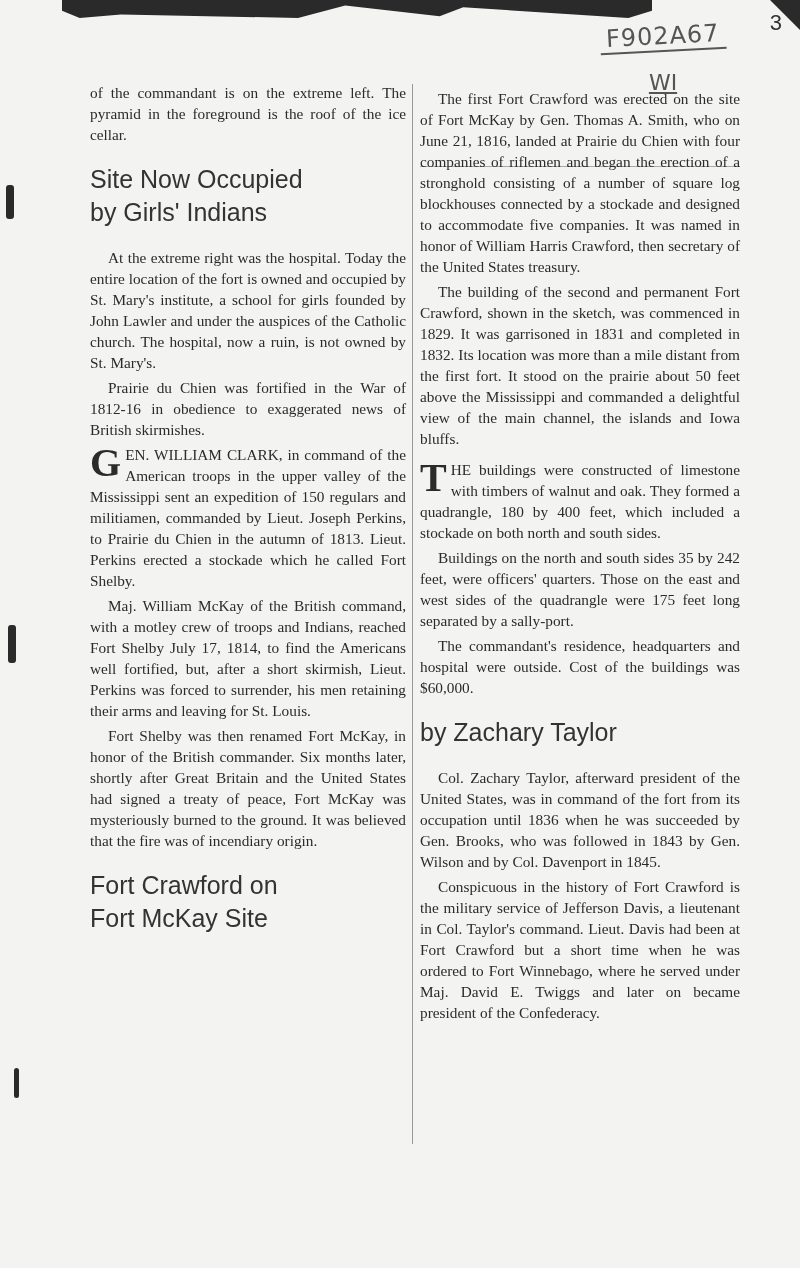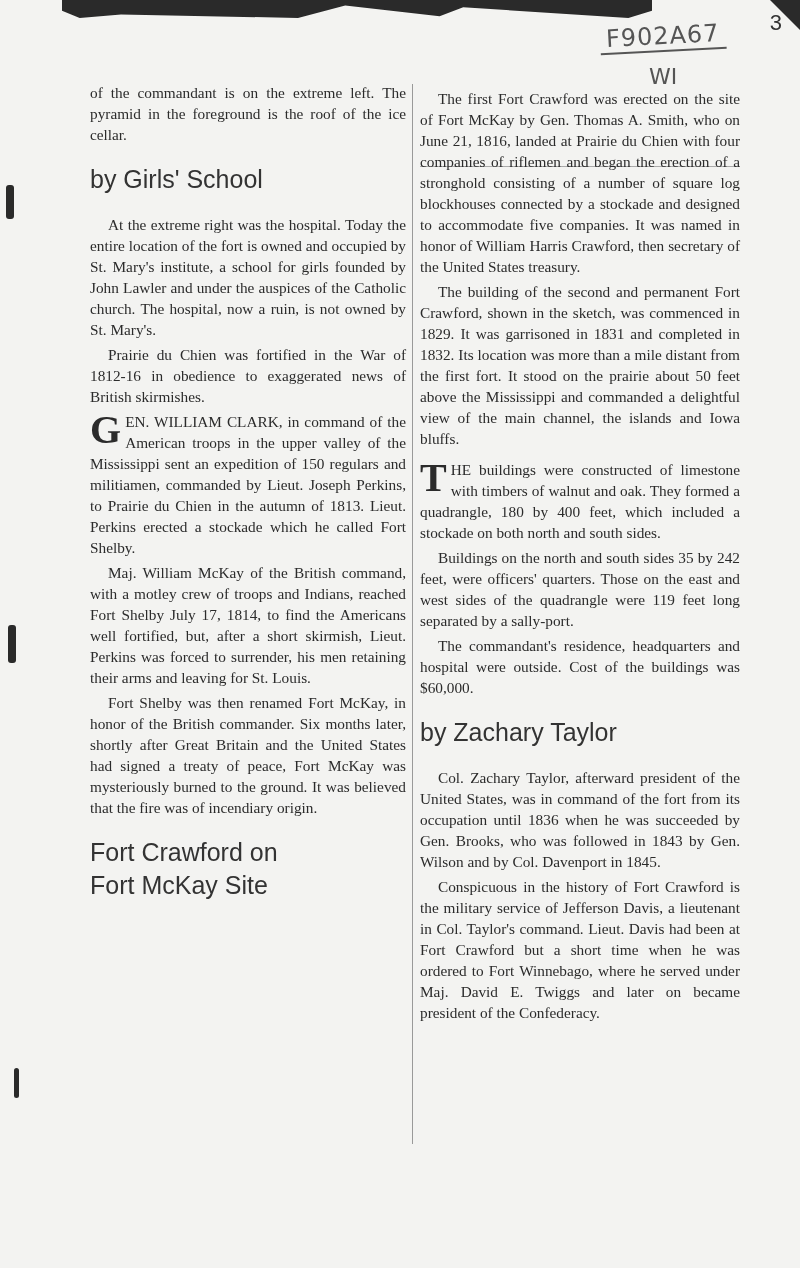--- a/index.html
+++ b/index.html
@@ -25,21 +25,21 @@
     }
     .page-number {
       position: absolute; right: 18px; top: 10px; font-size: 22px;
       font-family: "Liberation Sans", sans-serif; color: #333;
     }
     .handwritten {
       position: absolute; left: 583px; top: 22px; width: 160px;
       font-family: "DejaVu Sans", sans-serif; color: #555; text-align: center;
     }
     .handwritten .call { font-size: 24px; letter-spacing: 1px; border-bottom: 2px solid #555; display: inline-block; padding: 0 6px; transform: rotate(-3deg); }
-    .handwritten .loc { font-size: 22px; margin-top: 12px; }
+    .handwritten .loc { font-size: 22px; margin-top: 18px; text-decoration: underline; }
     .binding-mark {
       position: absolute; width: 8px; background: #2a2a2a; border-radius: 3px;
     }
     .col {
       position: absolute; font-size: 15.3px; line-height: 21px;
       text-align: justify;
     }
     .col-left { left: 90px; top: 82px; width: 316px; }
     .col-right { left: 420px; top: 88px; width: 320px; }
     .col p { margin: 0 0 4px 0; text-indent: 18px; }
@@ -72,42 +72,43 @@
   <div class="binding-mark" style="left:6px; top:185px; height:34px;"></div>
   <div class="binding-mark" style="left:8px; top:625px; height:38px;"></div>
   <div class="binding-mark" style="left:14px; top:1068px; height:30px; width:5px;"></div>
 
   <div class="vrule" style="left:412px; top:84px; height:1060px;"></div>
   <div class="hrule" style="left:420px; top:166px; width:320px;"></div>
 
   <div class="col col-left">
     <p class="noindent">of the commandant is on the extreme left. The pyramid in the foreground is the roof of the ice cellar.</p>
     <div class="headline">
-      <div>by Girls' School</div>
+      <div>Site Now Occupied</div>
+      <div>by Girls' Indians</div>
     </div>
     <p>At the extreme right was the hospital. Today the entire location of the fort is owned and occupied by St. Mary's institute, a school for girls founded by John Lawler and under the auspices of the Catholic church. The hospital, now a ruin, is not owned by St. Mary's.</p>
     <p>Prairie du Chien was fortified in the War of 1812-16 in obedience to exaggerated news of British skirmishes.</p>
     <p class="dropcap-para">
       <span class="dropcap">G</span><span>EN. WILLIAM CLARK, in command of the American troops in the upper valley of the Mississippi sent an expedition of 150 regulars and militiamen, commanded by Lieut. Joseph Perkins, to Prairie du Chien in the autumn of 1813. Lieut. Perkins erected a stockade which he called Fort Shelby.</span>
     </p>
     <p>Maj. William McKay of the British command, with a motley crew of troops and Indians, reached Fort Shelby July 17, 1814, to find the Americans well fortified, but, after a short skirmish, Lieut. Perkins was forced to surrender, his men retaining their arms and leaving for St. Louis.</p>
     <p>Fort Shelby was then renamed Fort McKay, in honor of the British commander. Six months later, shortly after Great Britain and the United States had signed a treaty of peace, Fort McKay was mysteriously burned to the ground. It was believed that the fire was of incendiary origin.</p>
     <div class="headline">
       <div>Fort Crawford on</div>
       <div>Fort McKay Site</div>
     </div>
   </div>
 
   <div class="col col-right">
     <p>The first Fort Crawford was erected on the site of Fort McKay by Gen. Thomas A. Smith, who on June 21, 1816, landed at Prairie du Chien with four companies of riflemen and began the erection of a stronghold consisting of a number of square log blockhouses connected by a stockade and designed to accommodate five companies. It was named in honor of William Harris Crawford, then secretary of the United States treasury.</p>
     <p>The building of the second and permanent Fort Crawford, shown in the sketch, was commenced in 1829. It was garrisoned in 1831 and completed in 1832. Its location was more than a mile distant from the first fort. It stood on the prairie about 50 feet above the Mississippi and commanded a delightful view of the main channel, the islands and Iowa bluffs.</p>
     <p class="dropcap-para" style="margin-top:10px;">
       <span class="dropcap">T</span><span>HE buildings were constructed of limestone with timbers of walnut and oak. They formed a quadrangle, 180 by 400 feet, which included a stockade on both north and south sides.</span>
     </p>
-    <p>Buildings on the north and south sides 35 by 242 feet, were officers' quarters. Those on the east and west sides of the quadrangle were 119 feet long separated by a sally-port.</p>
+    <p>Buildings on the north and south sides 35 by 242 feet, were officers' quarters. Those on the east and west sides of the quadrangle were 175 feet long separated by a sally-port.</p>
     <p>The commandant's residence, headquarters and hospital were outside. Cost of the buildings was $60,000.</p>
     <div class="headline">
       <div>by Zachary Taylor</div>
     </div>
     <p>Col. Zachary Taylor, afterward president of the United States, was in command of the fort from its occupation until 1836 when he was succeeded by Gen. Brooks, who was followed in 1843 by Gen. Wilson and by Col. Davenport in 1845.</p>
     <p>Conspicuous in the history of Fort Crawford is the military service of Jefferson Davis, a lieutenant in Col. Taylor's command. Lieut. Davis had been at Fort Crawford but a short time when he was ordered to Fort Winnebago, where he served under Maj. David E. Twiggs and later on became president of the Confederacy.</p>
   </div>
 </div>
 
 </body></html>

